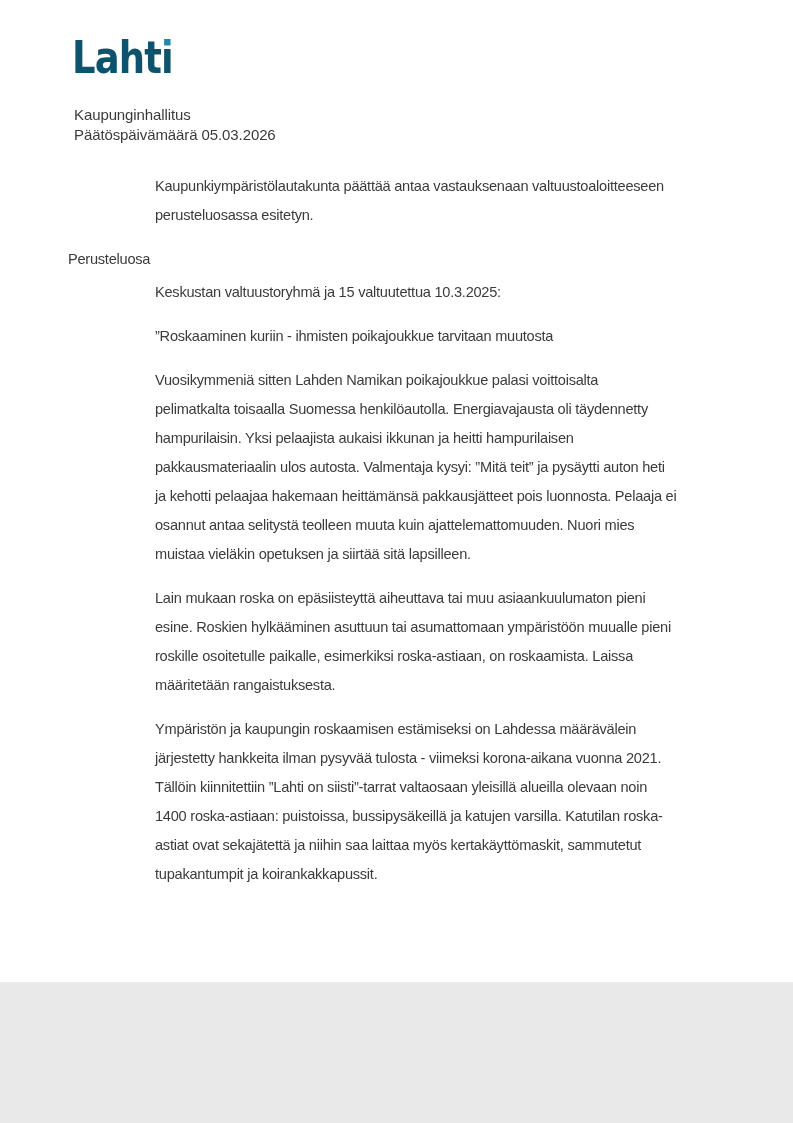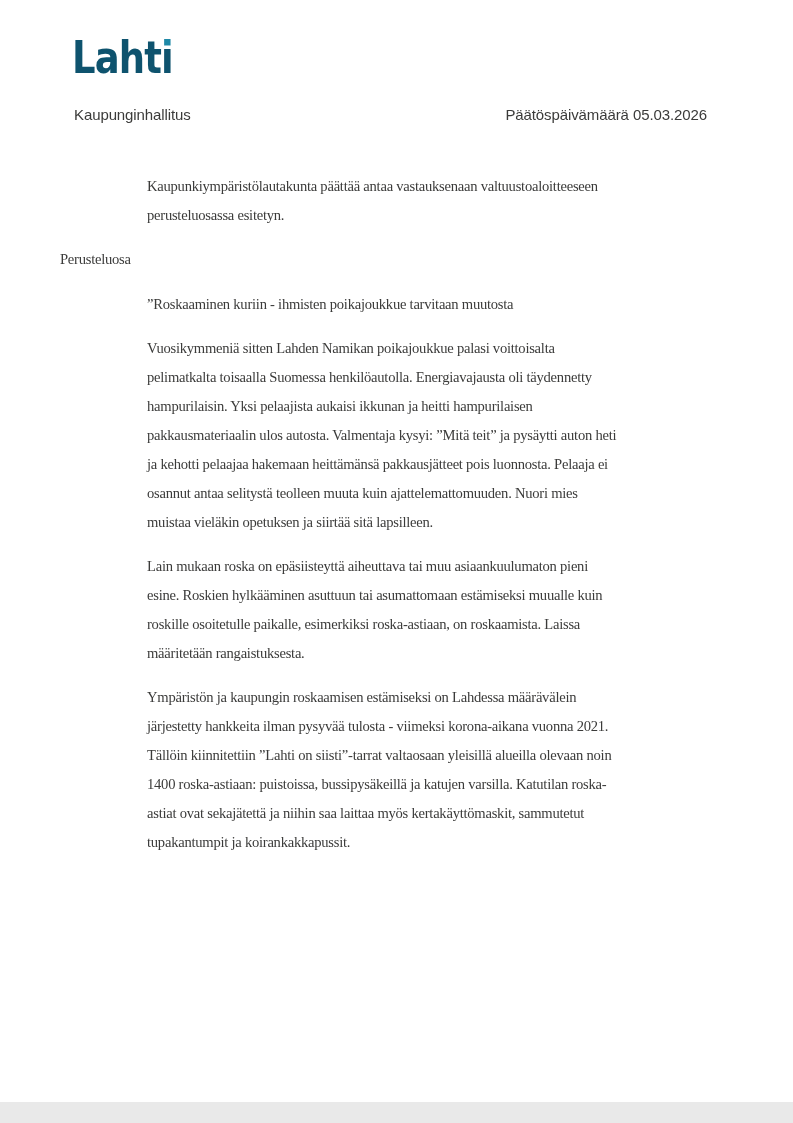--- a/index.html
+++ b/index.html
@@ -1,18 +1,18 @@
 <!DOCTYPE html>
 <html style="--page-bg: #ffffff; --text: #3b3b3a; --logo-letter: #0e536e; --logo-dot: #1f89a7;"><head>
 <meta charset="utf-8">
 <style>
   html,body{margin:0;padding:0;background:#e9e9e9;}
   .page{
     position:relative;
-    width:793px;height:1102px;
+    width:793px;height:982px;
     margin:0 auto;
     background:var(--page-bg,#ffffff);
     font-family:"Liberation Sans",sans-serif;
     color:var(--text,#3b3b3a);
     overflow:hidden;
   }
   .logo{
     position:absolute;left:72px;top:36px;
     font-family:"DejaVu Sans",sans-serif;
     font-weight:bold;font-size:44px;line-height:1;letter-spacing:-1px;
@@ -25,34 +25,35 @@
       background:linear-gradient(to bottom,var(--logo-dot,#1f89a7) 0 27%,var(--logo-letter,#0e536e) 27%);
       -webkit-background-clip:text;background-clip:text;
       color:transparent;
     }
   }
   .header-row{
     position:absolute;left:74px;right:86px;top:105px;
     display:flex;justify-content:space-between;
     font-size:15px;letter-spacing:-0.1px;
     line-height:20px;
+    flex-direction:column;
   }
   .content{
-    position:absolute;left:147px;top:172px;width:600px;
-    font-size:14.6px;letter-spacing:-0.25px;font-family:Liberation Serif, serif;
+    position:absolute;left:155px;top:172px;width:600px;
+    font-size:14.6px;letter-spacing:-0.25px;
   }
   .para{
     margin:0 0 15px 0;
     line-height:29px;
     white-space:pre;
   }
   .section-label{
     margin-left:-87px;
     line-height:29px;
-    margin-bottom:16px;
+    margin-bottom:4px;
     white-space:pre;
   }
 </style>
 </head>
 <body>
 
 <div class="page">
 
   <div class="logo"><span class="logo-main">Laht</span><span class="logo-i">i</span></div>
 
@@ -60,34 +61,35 @@
     <span>Kaupunginhallitus</span>
     <span>Päätöspäivämäärä 05.03.2026</span>
   </div>
 
   <div class="content">
     <p class="para">Kaupunkiympäristölautakunta päättää antaa vastauksenaan valtuustoaloitteeseen
 perusteluosassa esitetyn.</p>
 
     <div class="section-label">Perusteluosa</div>
 
+    <p class="para">Keskustan valtuustoryhmä ja 15 valtuutettua 10.3.2025:</p>
 
     <p class="para">”Roskaaminen kuriin - ihmisten poikajoukkue tarvitaan muutosta</p>
 
     <p class="para">Vuosikymmeniä sitten Lahden Namikan poikajoukkue palasi voittoisalta
 pelimatkalta toisaalla Suomessa henkilöautolla. Energiavajausta oli täydennetty
 hampurilaisin. Yksi pelaajista aukaisi ikkunan ja heitti hampurilaisen
 pakkausmateriaalin ulos autosta. Valmentaja kysyi: ”Mitä teit” ja pysäytti auton heti
 ja kehotti pelaajaa hakemaan heittämänsä pakkausjätteet pois luonnosta. Pelaaja ei
 osannut antaa selitystä teolleen muuta kuin ajattelemattomuuden. Nuori mies
 muistaa vieläkin opetuksen ja siirtää sitä lapsilleen.</p>
 
 
     <p class="para">Lain mukaan roska on epäsiisteyttä aiheuttava tai muu asiaankuulumaton pieni
-esine. Roskien hylkääminen asuttuun tai asumattomaan estämiseksi muualle kuin
+esine. Roskien hylkääminen asuttuun tai asumattomaan ympäristöön muualle pieni
 roskille osoitetulle paikalle, esimerkiksi roska-astiaan, on roskaamista. Laissa
 määritetään rangaistuksesta.</p>
 
     <p class="para">Ympäristön ja kaupungin roskaamisen estämiseksi on Lahdessa määrävälein
 järjestetty hankkeita ilman pysyvää tulosta - viimeksi korona-aikana vuonna 2021.
 Tällöin kiinnitettiin ”Lahti on siisti”-tarrat valtaosaan yleisillä alueilla olevaan noin
 1400 roska-astiaan: puistoissa, bussipysäkeillä ja katujen varsilla. Katutilan roska-
 astiat ovat sekajätettä ja niihin saa laittaa myös kertakäyttömaskit, sammutetut
 tupakantumpit ja koirankakkapussit.</p>
   </div>

